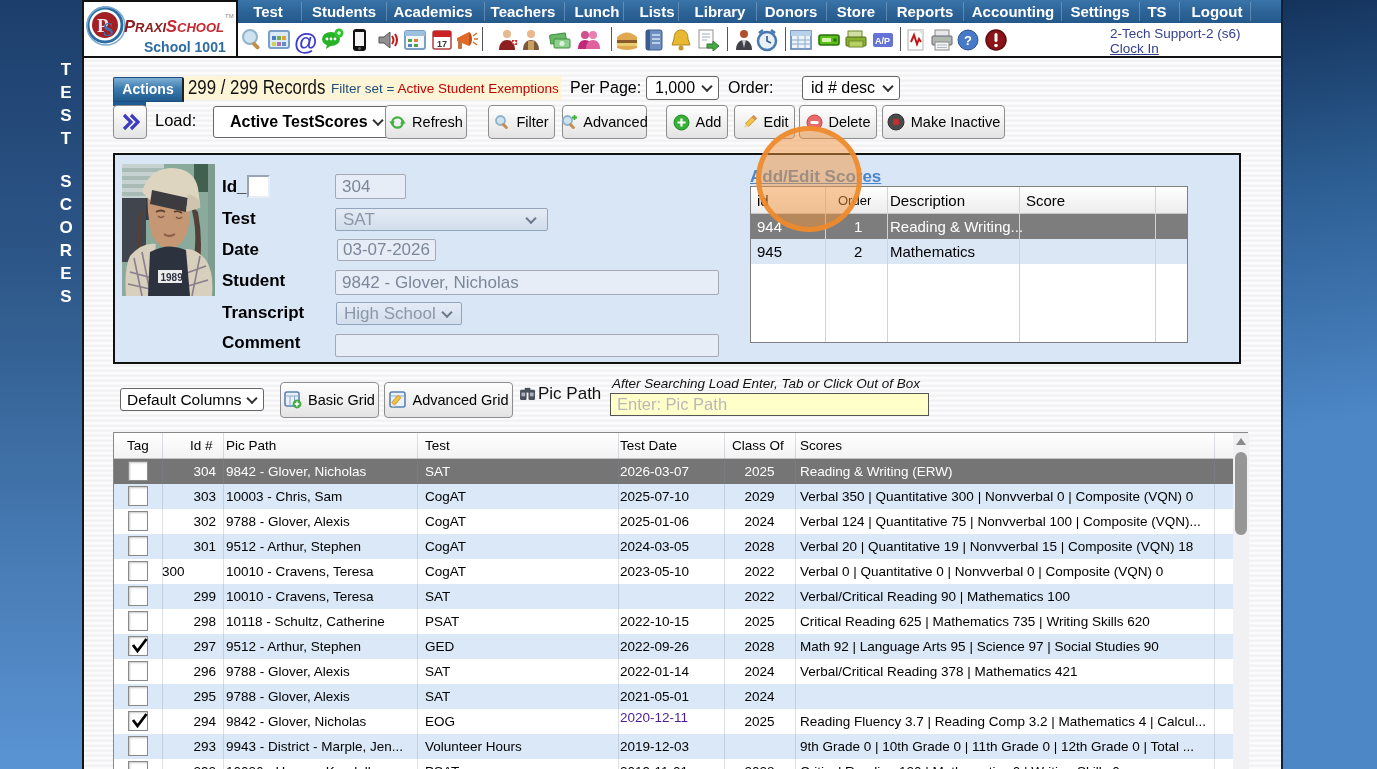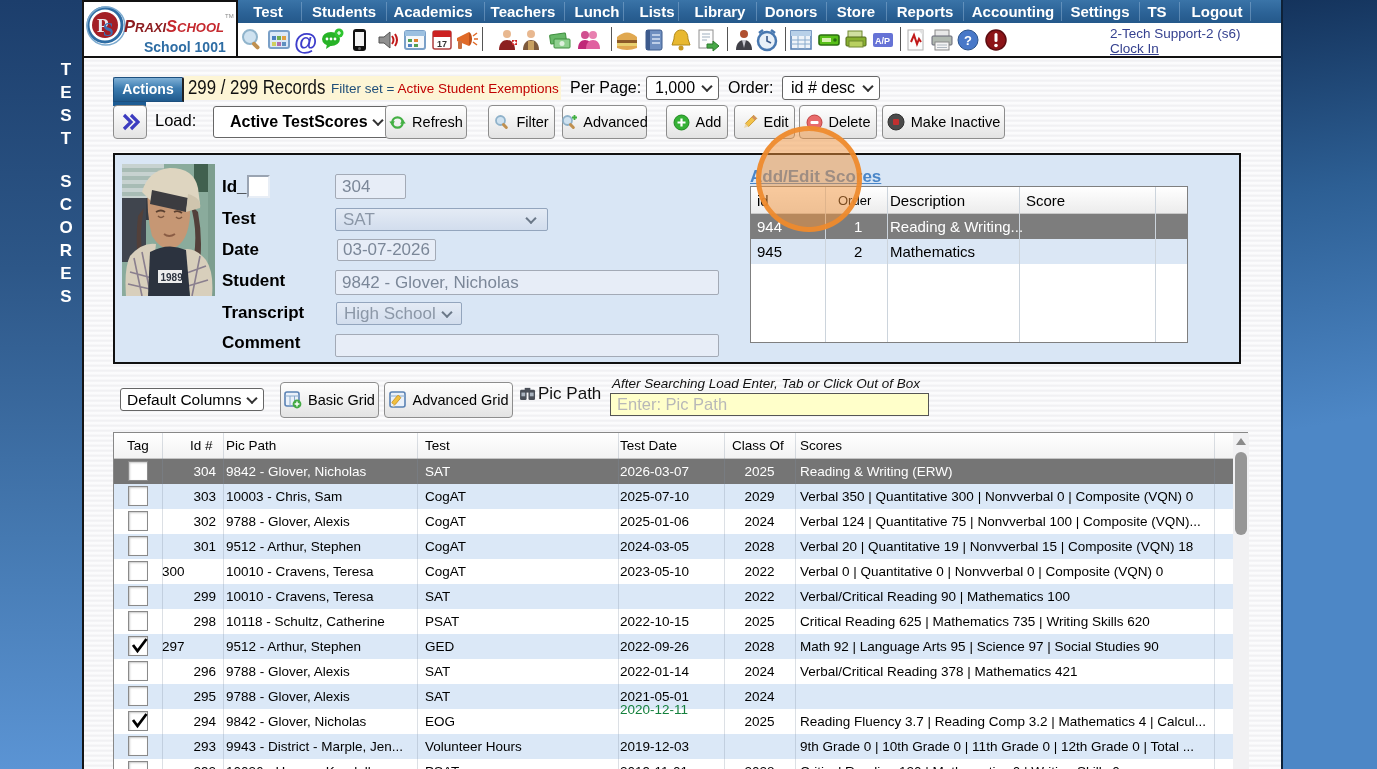--- a/index.html
+++ b/index.html
@@ -297,21 +297,21 @@
   <div class="abs" id="leftline"></div>
   <div class="abs" id="content">
     <div class="abs" id="yellowband"></div>
     <div class="abs" id="actions">Actions</div>
     <div class="abs" style="left:29px;top:44px;width:33px;height:4px;background:#1d5c94"></div>
     <div class="abs" id="records">299 / 299 Records</div>
     <div class="abs" id="filterset">Filter set = <b>Active Student Exemptions</b></div>
     <div class="abs plain" style="left:486px;top:21px">Per Page:</div>
     <div class="sel abs" style="left:562px;top:18px;width:73px;height:24px">1,000<i class="chev"></i></div>
     <div class="abs plain" style="left:644px;top:21px">Order:</div>
-    <div class="sel abs" style="left:698px;top:18px;width:98px;height:24px">id # desc<i class="chev"></i></div>
+    <div class="sel abs" style="left:718px;top:18px;width:98px;height:24px">id # desc<i class="chev"></i></div>
 
     <div class="btn" style="left:29px;top:47px;width:34px">
       <svg width="19" height="18" viewBox="0 0 19 18">
           <path d="M3 2l7 7-7 7M10 2l7 7-7 7" stroke="#3c3cc0" stroke-width="3.2" fill="none"></path>
         </svg>
     </div>
     <div class="abs plain" style="left:71px;top:53px;font-size:16.5px">Load:</div>
     <div class="sel abs" style="left:129px;top:48px;width:177px;height:32px;font-weight:bold;padding-left:16px">Active TestScores<i class="chev"></i></div>
     <div class="btn" style="left:301px;width:82px">
       <svg width="17" height="17" viewBox="0 0 17 17">
@@ -507,21 +507,21 @@
       <div class="gcell" style="left:311px;top:176px;width:190px;color:#000">PSAT</div>
       <div class="gcell" style="left:506px;top:176px;width:100px;color:#000">2022-10-15</div>
       <div class="gcell" style="left:610px;top:176px;width:71px;text-align:center;color:#000">2025</div>
       <div class="gcell" style="left:686px;top:176px;width:430px;color:#000">Critical Reading 625 | Mathematics 735 | Writing Skills 620</div>
       <div class="grow" style="top:201px;background:#dbe8f7"></div>
       <div class="cb" style="left:14px;top:203px">
           <svg class="abs" style="left:0px;top:-1px" width="20" height="20" viewBox="0 0 20 20">
             <path d="M4 9l4.5 6 9-12" stroke="#000" stroke-width="2.8" fill="none"></path>
           </svg>
         </div>
-      <div class="gcell" style="left:48px;top:201px;width:54px;color:#000">297</div>
+      <div class="gcell" style="left:48px;top:201px;width:54px;text-align:right;color:#000">297</div>
       <div class="gcell" style="left:112px;top:201px;width:186px;color:#000">9512 - Arthur, Stephen</div>
       <div class="gcell" style="left:311px;top:201px;width:190px;color:#000">GED</div>
       <div class="gcell" style="left:506px;top:201px;width:100px;color:#000">2022-09-26</div>
       <div class="gcell" style="left:610px;top:201px;width:71px;text-align:center;color:#000">2028</div>
       <div class="gcell" style="left:686px;top:201px;width:430px;color:#000">Math 92 | Language Arts 95 | Science 97 | Social Studies 90</div>
       <div class="grow" style="top:226px;background:#ffffff"></div>
       <div class="cb" style="left:14px;top:228px"></div>
       <div class="gcell" style="left:48px;top:226px;width:54px;text-align:right;color:#000">296</div>
       <div class="gcell" style="left:112px;top:226px;width:186px;color:#000">9788 - Glover, Alexis</div>
       <div class="gcell" style="left:311px;top:226px;width:190px;color:#000">SAT</div>
@@ -537,21 +537,21 @@
       <div class="gcell" style="left:610px;top:251px;width:71px;text-align:center;color:#000">2024</div>
       <div class="grow" style="top:276px;background:#ffffff"></div>
       <div class="cb" style="left:14px;top:278px">
           <svg class="abs" style="left:0px;top:-1px" width="20" height="20" viewBox="0 0 20 20">
             <path d="M4 9l4.5 6 9-12" stroke="#000" stroke-width="2.8" fill="none"></path>
           </svg>
         </div>
       <div class="gcell" style="left:48px;top:276px;width:54px;text-align:right;color:#000">294</div>
       <div class="gcell" style="left:112px;top:276px;width:186px;color:#000">9842 - Glover, Nicholas</div>
       <div class="gcell" style="left:311px;top:276px;width:190px;color:#000">EOG</div>
-      <div class="gcell" style="left:506px;top:264px;width:100px;color:#15803d">2020-12-11</div>
+      <div class="gcell" style="left:506px;top:272px;width:100px;color:#4c1d95">2020-12-11</div>
       <div class="gcell" style="left:610px;top:276px;width:71px;text-align:center;color:#000">2025</div>
       <div class="gcell" style="left:686px;top:276px;width:430px;color:#000">Reading Fluency 3.7 | Reading Comp 3.2 | Mathematics 4 | Calcul...</div>
       <div class="grow" style="top:301px;background:#dbe8f7"></div>
       <div class="cb" style="left:14px;top:303px"></div>
       <div class="gcell" style="left:48px;top:301px;width:54px;text-align:right;color:#000">293</div>
       <div class="gcell" style="left:112px;top:301px;width:186px;color:#000">9943 - District - Marple, Jen...</div>
       <div class="gcell" style="left:311px;top:301px;width:190px;color:#000">Volunteer Hours</div>
       <div class="gcell" style="left:506px;top:301px;width:100px;color:#000">2019-12-03</div>
       <div class="gcell" style="left:610px;top:301px;width:71px;text-align:center;color:#000"></div>
       <div class="gcell" style="left:686px;top:301px;width:430px;color:#000">9th Grade 0 | 10th Grade 0 | 11th Grade 0 | 12th Grade 0 | Total ...</div>

